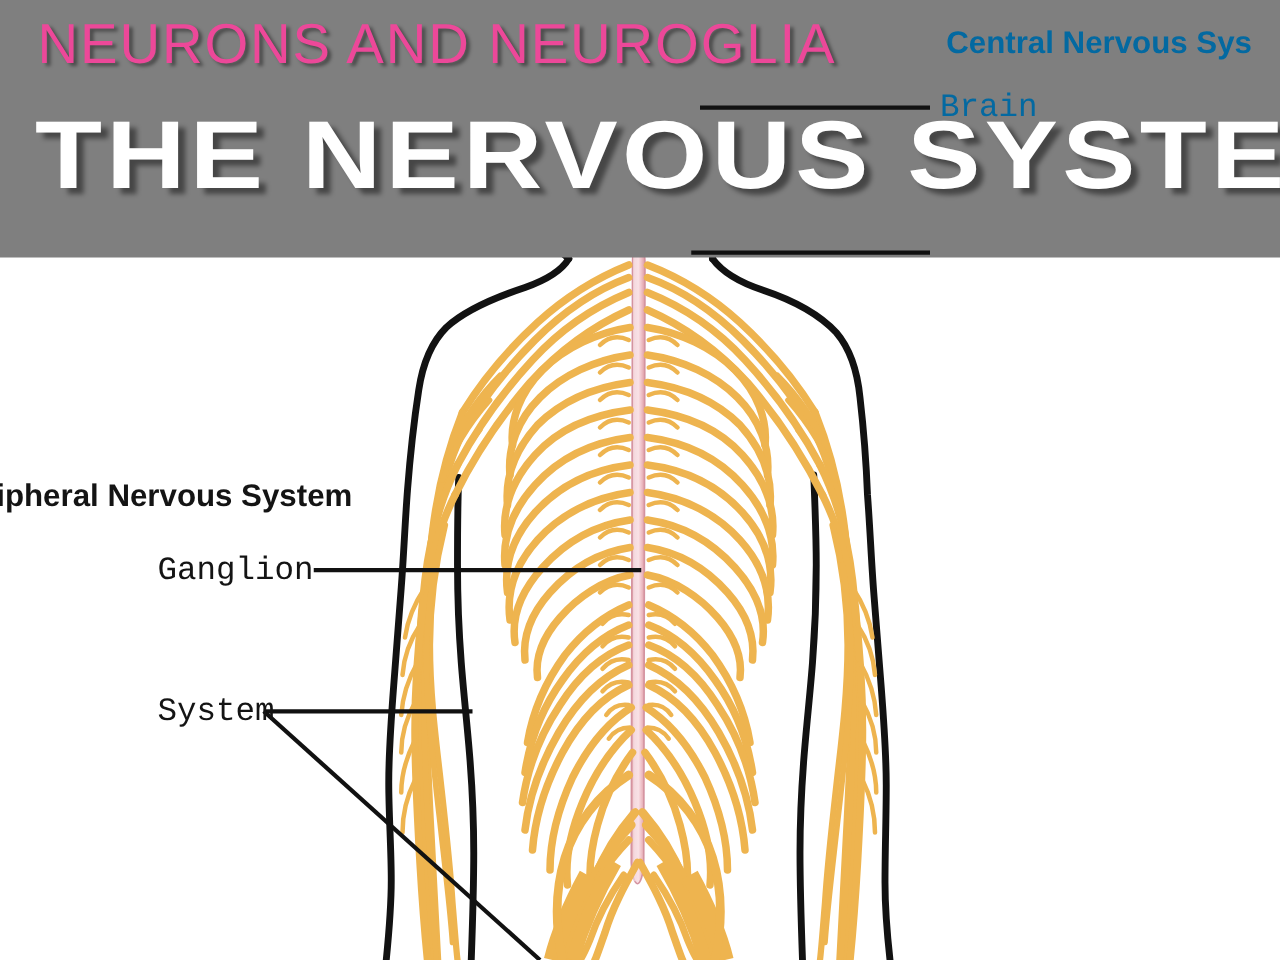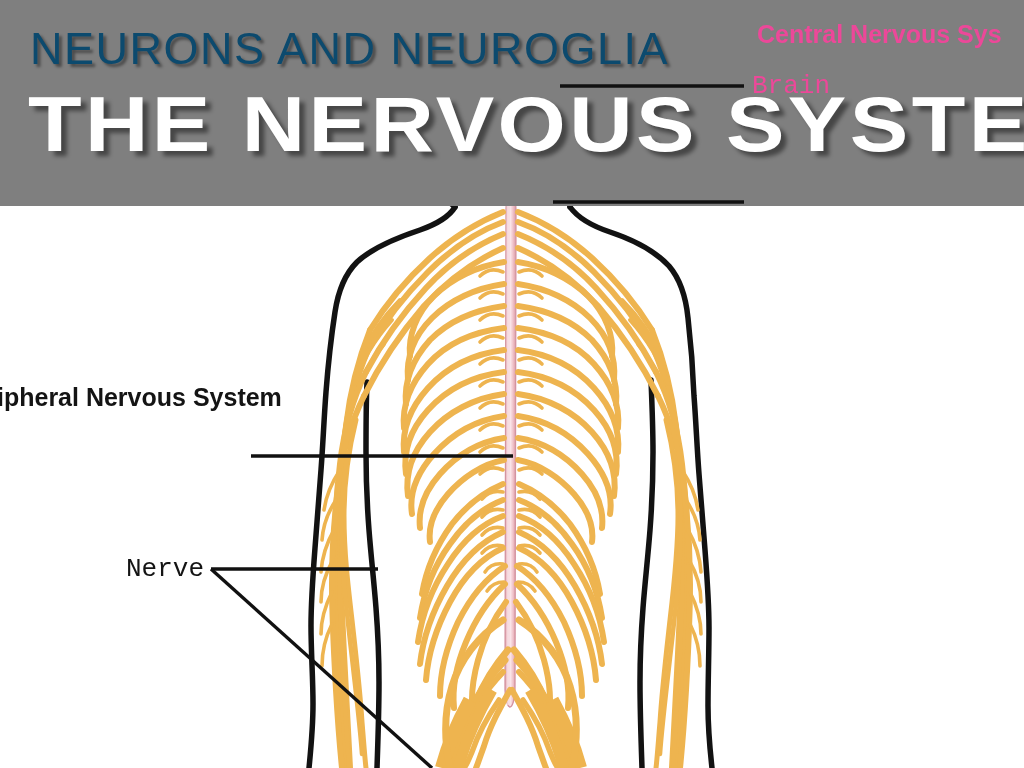--- a/index.html
+++ b/index.html
@@ -37,26 +37,26 @@
     position: absolute;
     left: 0;
     top: 0;
     width: 1024px;
     height: 206px;
     z-index: 7;
   }
   .subtitle {
     position: absolute;
     left: 30px;
-    top: 26px;
+    top: 12px;
     font-family: "Liberation Sans", sans-serif;
     font-size: 45px;
     font-weight: 400;
     letter-spacing: 1.5px;
-    color: #0c4a6e;
+    color: #ec4899;
     text-shadow: 3px 3px 3px rgba(0,0,0,0.42);
     white-space: nowrap;
     line-height: 1;
   }
   .maintitle {
     position: absolute;
     left: 28px;
     top: 86px;
     font-family: "Liberation Sans Narrow", "Liberation Sans", sans-serif;
     font-size: 77px;
@@ -78,21 +78,21 @@
   }
   .anno.bold {
     font-weight: 700;
     font-size: 25px;
   }
   .anno.plain {
     font-weight: 400;
     font-size: 26px;
     font-family: Liberation Mono, monospace;
   }
-  .anno.on-banner { color: #ec4899; }
+  .anno.on-banner { color: #0369a1; }
 </style>
 </head>
 <body>
 
 <div id="slide">
 
   <svg id="figure-layer" viewBox="0 0 1024 768" xmlns="http://www.w3.org/2000/svg">
     <defs>
       <linearGradient id="cordGrad" x1="0" y1="0" x2="1" y2="0">
         <stop offset="0%" stop-color="#dfa0a8"></stop>
@@ -380,16 +380,17 @@
     </g>
   </svg>
 
   <div class="anno bold on-banner" style="left:757px; top:20px;">Central Nervous Sys</div>
 
   <div class="anno plain on-banner" style="left:752px; top:71px;">Brain</div>
 
 
   <div class="anno bold" style="left:-3px; top:383px;">ipheral Nervous System</div>
 
-
-  <div class="anno plain" style="left:126px; top:554px;">Nerve</div>
+  <div class="anno plain" style="left:126px; top:441px;">Ganglion</div>
+
+  <div class="anno plain" style="left:126px; top:554px;">System</div>
 
 </div>
 
 </body></html>

